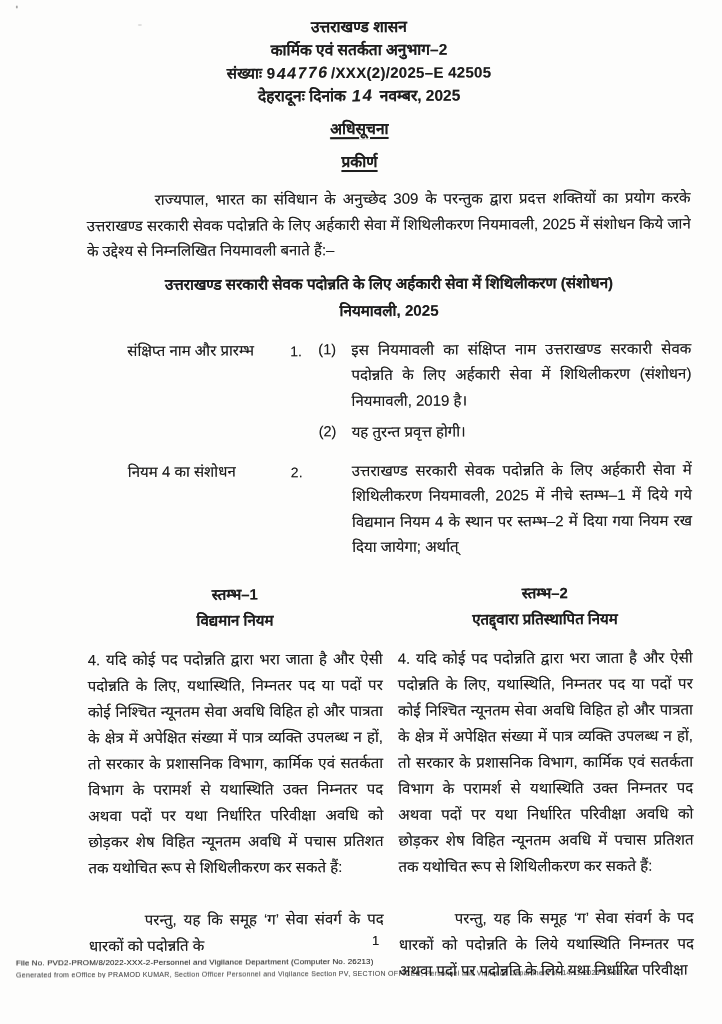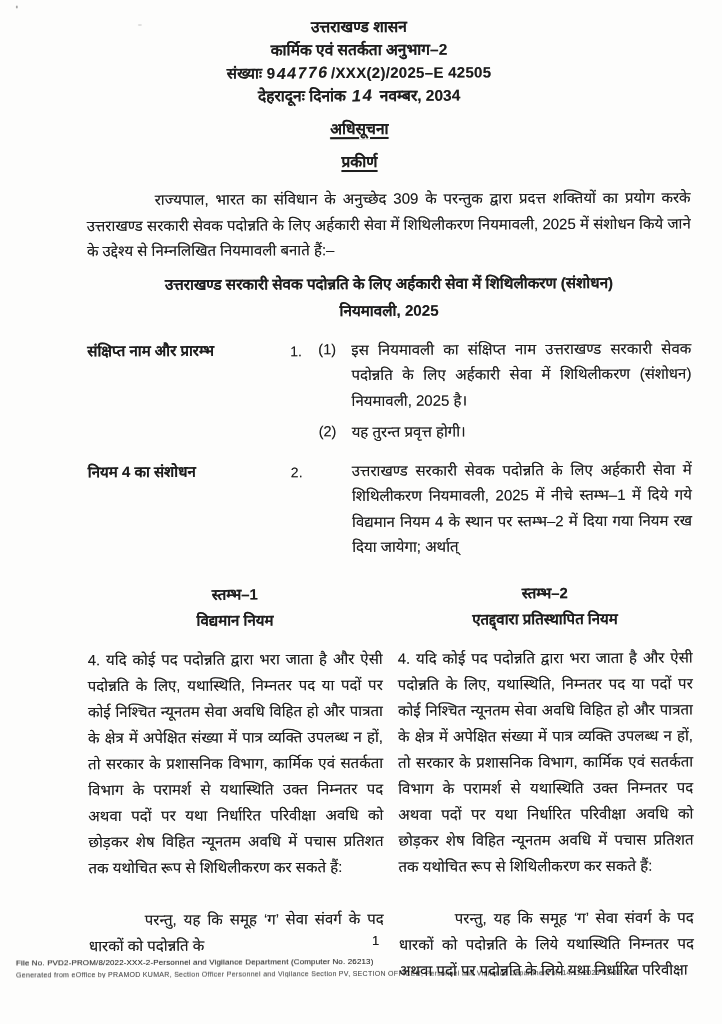--- a/index.html
+++ b/index.html
@@ -50,21 +50,21 @@
     font-weight:bold;
     font-size:15.2px;
     line-height:27px;
   }
   .rule-row{
     display:grid;
     grid-template-columns:203px 28px 1fr;
     margin-top:13px;
     line-height:25.5px;
   }
-  .rule-label{font-weight:bold;width:132px;text-align:justify;}
+  .rule-label{font-weight:normal;width:132px;text-align:justify;margin-left:40px;}
   .rule-num{font-size:14px;padding-top:2px;}
   .clause{display:grid;grid-template-columns:33px 1fr;}
   .clause + .clause{margin-top:6px;}
   .clause-num{font-size:14.5px;}
   .clause-text{text-align:justify;}
   
   .two-cols{
     display:flex;
     gap:15px;
     margin-top:21px;
@@ -110,41 +110,41 @@
 <div class="page">
   <div class="content">
 
     <div class="speck s1"></div>
     <div class="speck s2"></div>
 
     <div class="doc-header">
       <div class="h-line">उत्तराखण्ड शासन</div>
       <div class="h-line">कार्मिक एवं सतर्कता अनुभाग–2</div>
       <div class="h-line num-line"><span>संख्याः 9</span><span class="hand">44776</span><span>/XXX(2)/2025–E 42505</span></div>
-      <div class="h-line"><span>देहरादूनः दिनांक </span><span class="hand">14</span><span> नवम्बर, 2034</span></div>
+      <div class="h-line"><span>देहरादूनः दिनांक </span><span class="hand">14</span><span> नवम्बर, 2025</span></div>
       <div class="h-line h-gap uline">अधिसूचना</div>
       <div class="h-line h-gap uline">प्रकीर्ण</div>
     </div>
 
     <div class="main">
 
       <p class="preamble">राज्यपाल, भारत का संविधान के अनुच्छेद 309 के परन्तुक द्वारा प्रदत्त शक्तियों का प्रयोग करके उत्तराखण्ड सरकारी सेवक पदोन्नति के लिए अर्हकारी सेवा में शिथिलीकरण नियमावली, 2025 में संशोधन किये जाने के उद्देश्य से निम्नलिखित नियमावली बनाते हैं:–</p>
 
       <div class="doc-title">
         <div>उत्तराखण्ड सरकारी सेवक पदोन्नति के लिए अर्हकारी सेवा में शिथिलीकरण (संशोधन)</div>
         <div>नियमावली, 2025</div>
       </div>
 
       <div class="rule-row">
         <div class="rule-label">संक्षिप्त नाम और प्रारम्भ</div>
         <div class="rule-num">1.</div>
         <div class="rule-body">
           <div class="clause">
             <div class="clause-num">(1)</div>
-            <div class="clause-text">इस नियमावली का संक्षिप्त नाम उत्तराखण्ड सरकारी सेवक पदोन्नति के लिए अर्हकारी सेवा में शिथिलीकरण (संशोधन) नियमावली, 2025 है।</div>
+            <div class="clause-text">इस नियमावली का संक्षिप्त नाम उत्तराखण्ड सरकारी सेवक पदोन्नति के लिए अर्हकारी सेवा में शिथिलीकरण (संशोधन) नियमावली, 2019 है।</div>
           </div>
           <div class="clause">
             <div class="clause-num">(2)</div>
             <div class="clause-text">यह तुरन्त प्रवृत्त होगी।</div>
           </div>
         </div>
       </div>
 
       <div class="rule-row">
         <div class="rule-label">नियम 4 का संशोधन</div>

